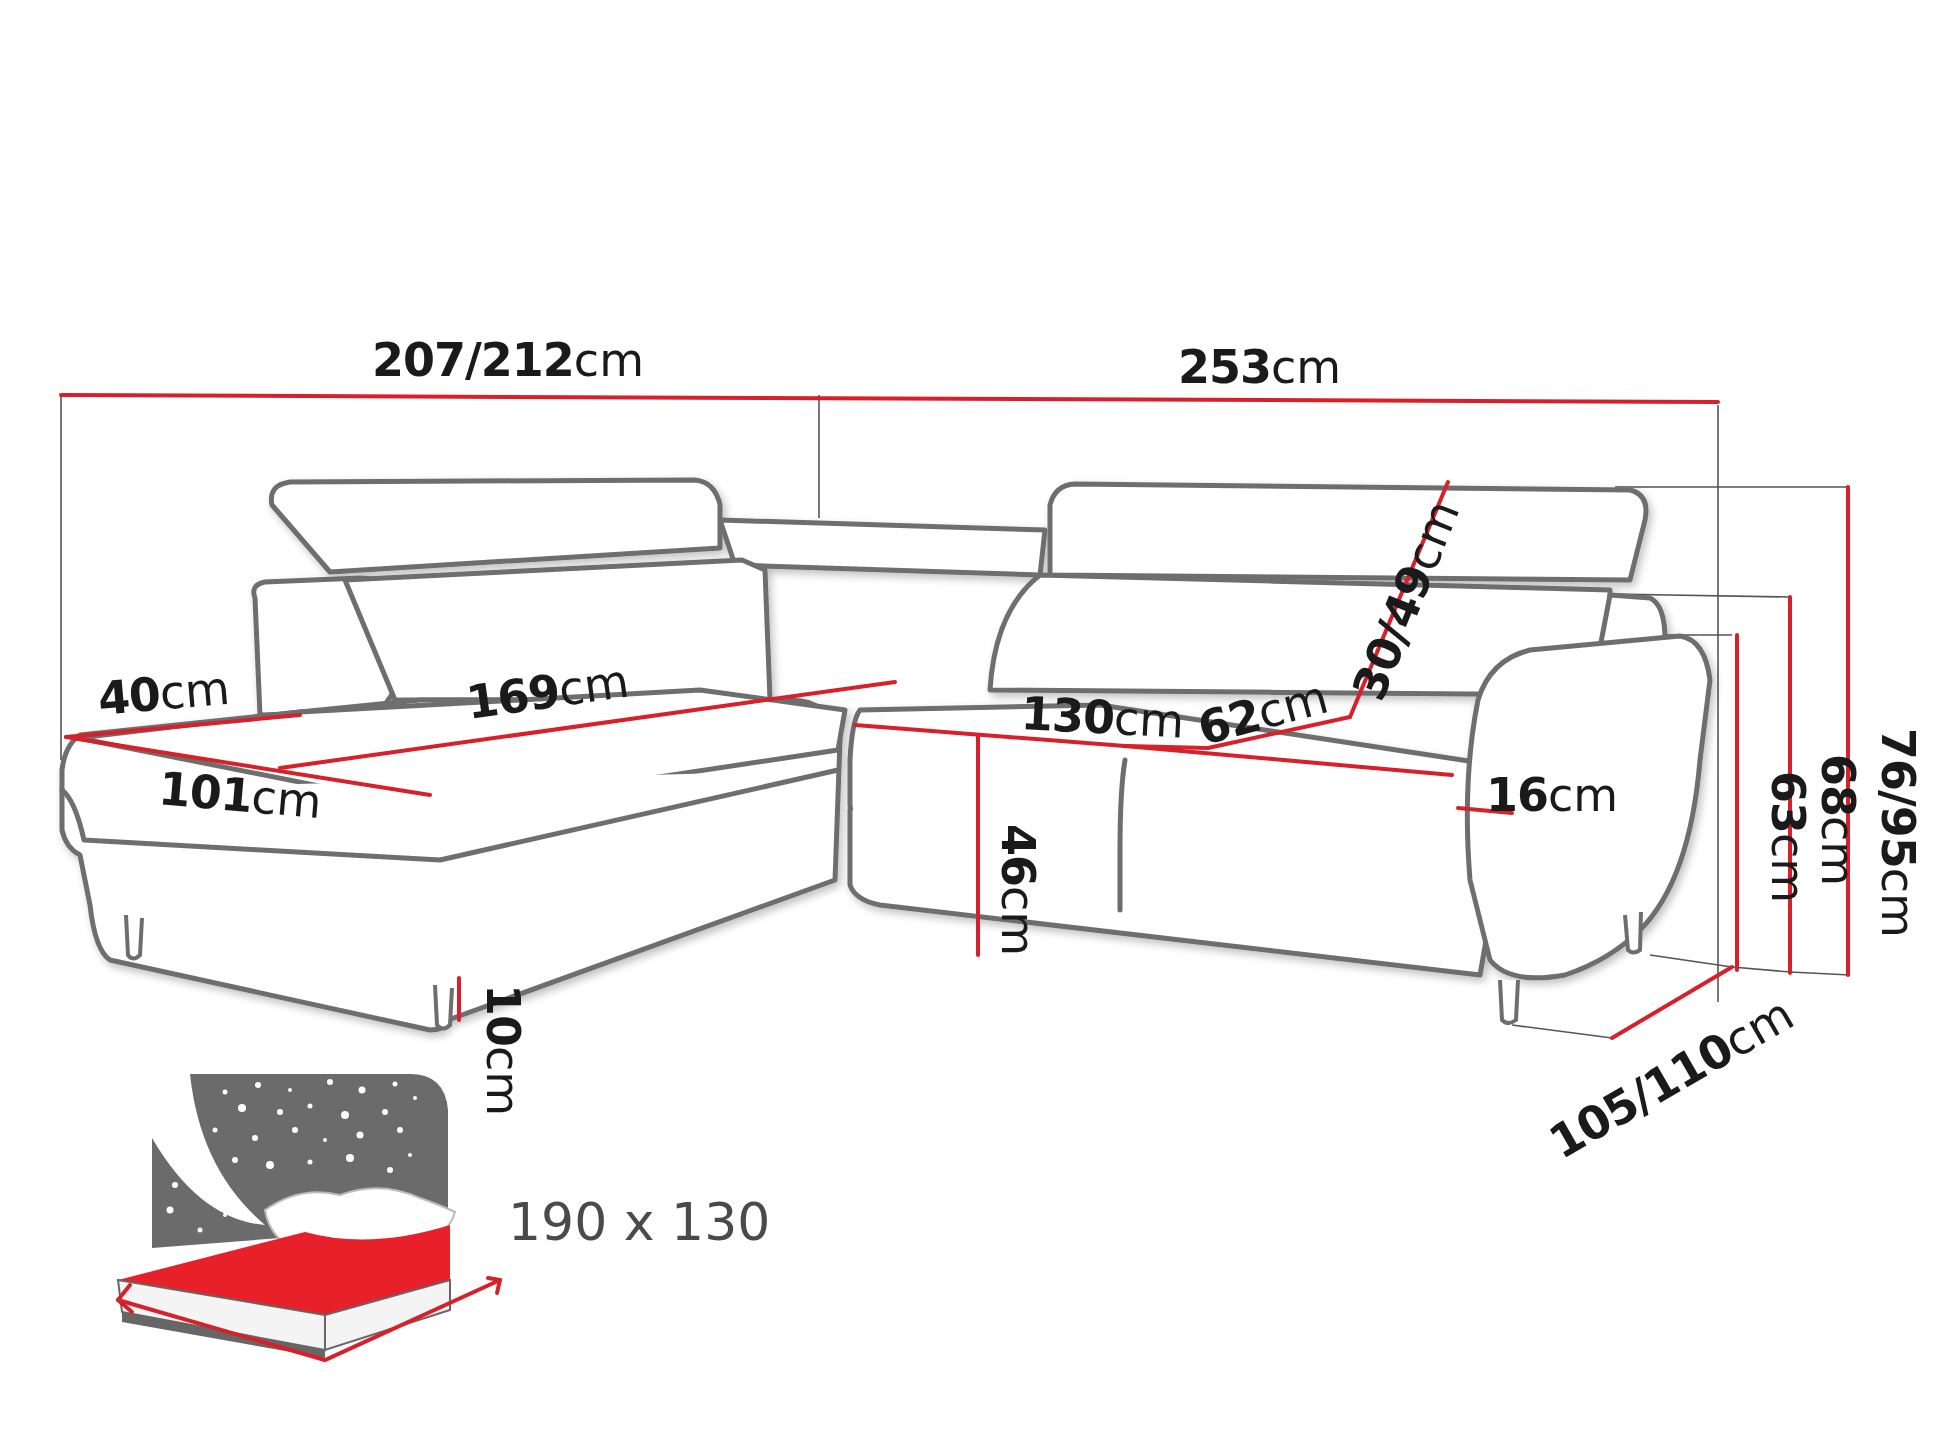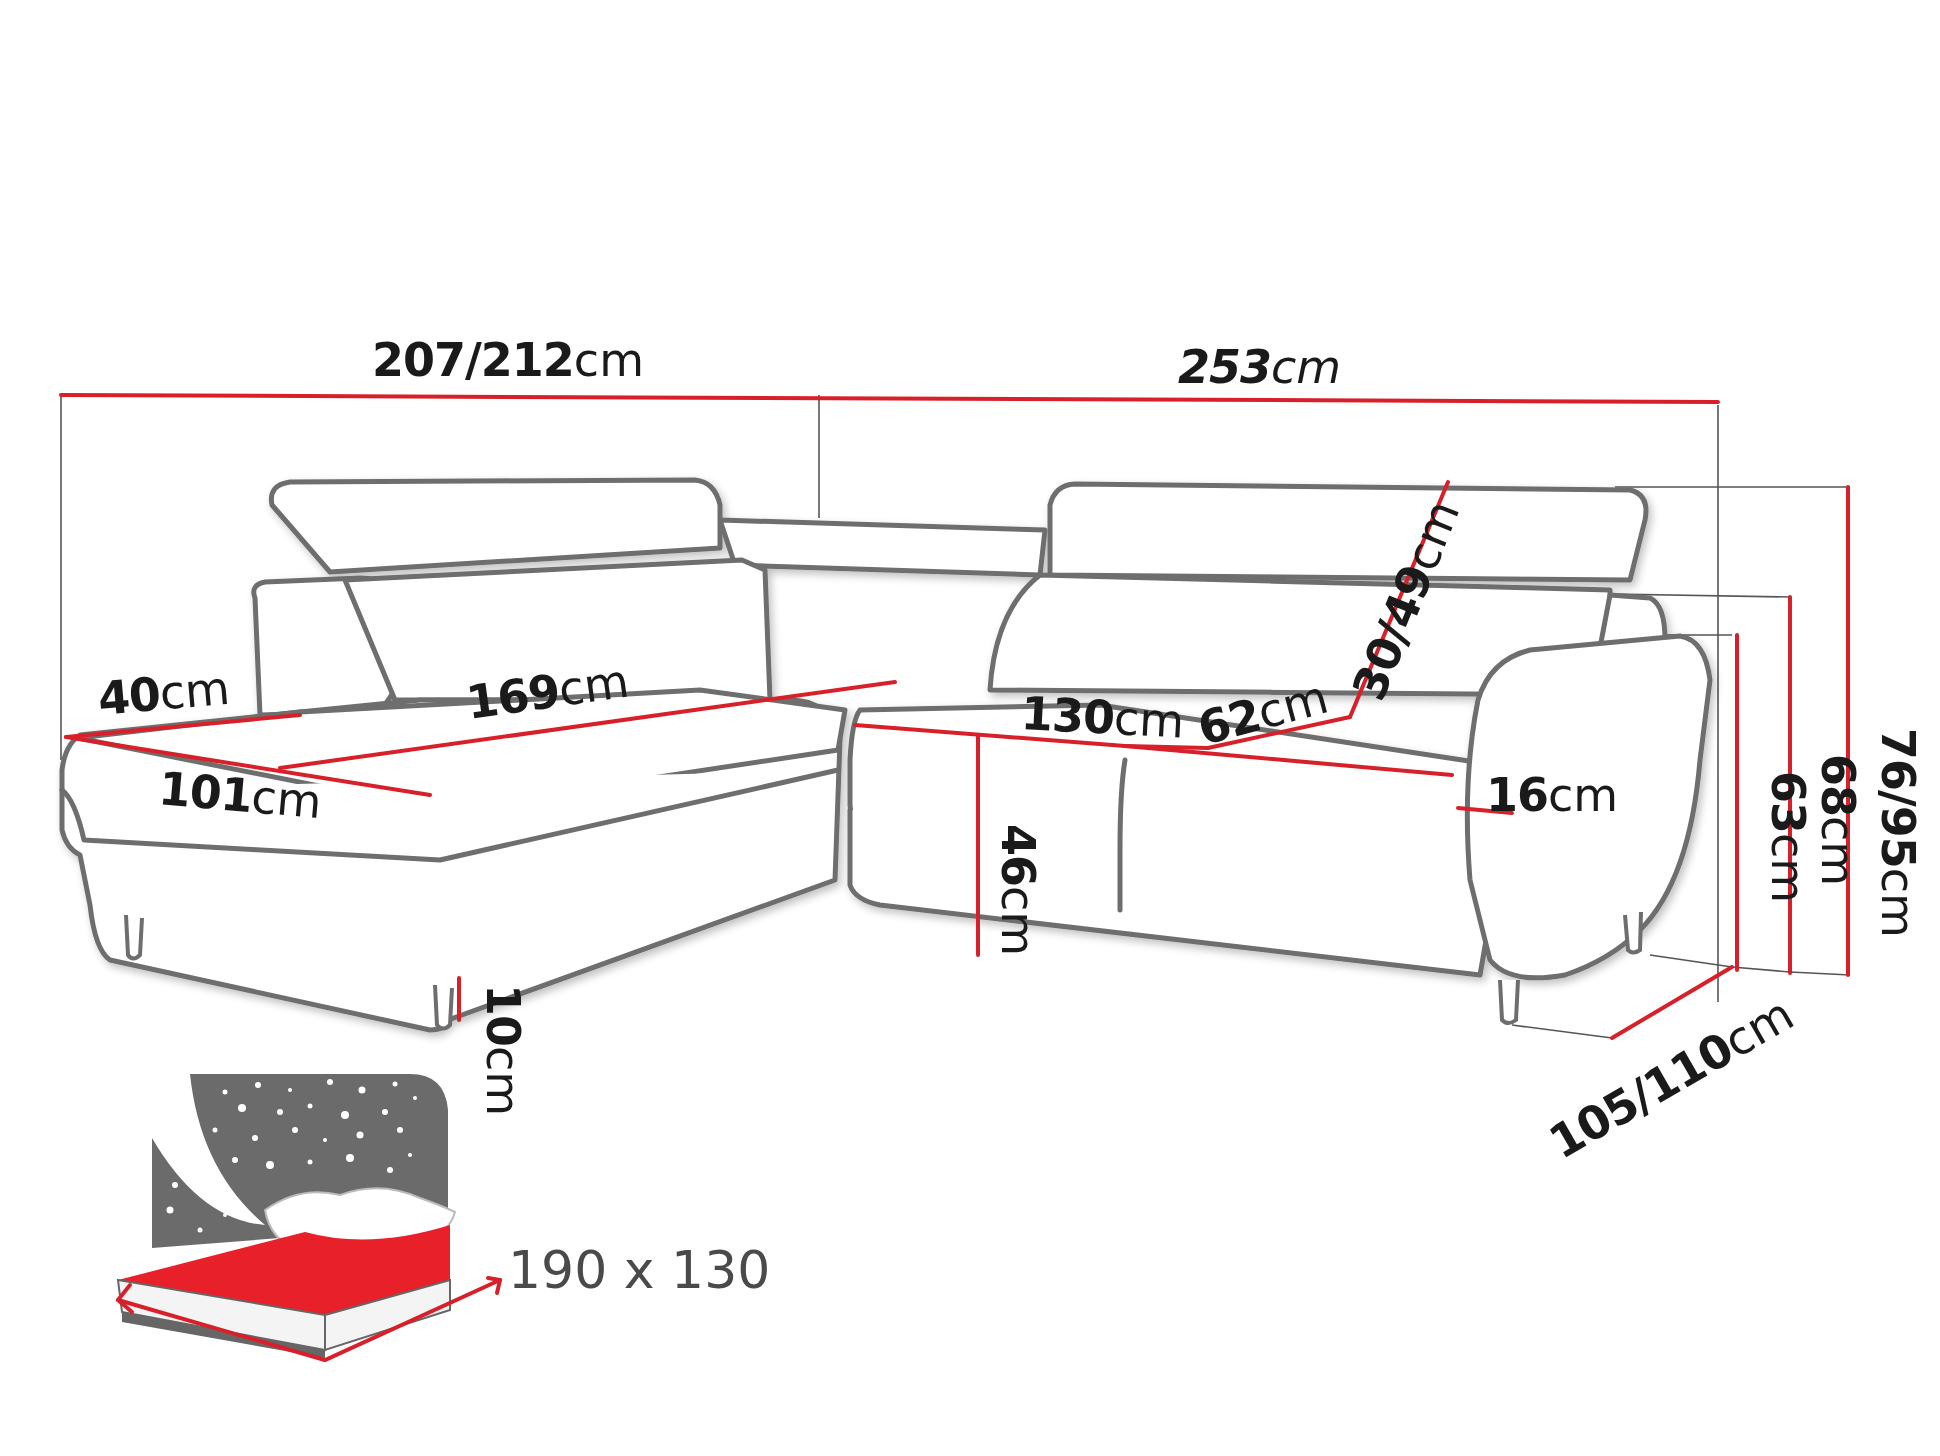--- a/index.html
+++ b/index.html
@@ -2,21 +2,21 @@
 <html><head>
 <meta charset="utf-8">
 <style>
   html, body { margin:0; padding:0; background:#ffffff; }
   body { width:1940px; height:1456px; position:relative; overflow:hidden; font-family:"DejaVu Sans", sans-serif; }
   #stage { position:absolute; left:0; top:0; width:1716px; height:1456px; }
   .lbl { position:absolute; white-space:nowrap; color:#1a1a1a; line-height:1; transform-origin:left bottom; }
   .lbl .num { font-weight:bold; letter-spacing:-1px; }
   .lbl .unit { font-weight:normal; }
   .big { font-size:46px; }
-  .bed-lbl { position:absolute; left:508px; top:1240px; font-size:52px; color:#4a4a4a; font-family:"DejaVu Sans", sans-serif; }
+  .bed-lbl { position:absolute; left:508px; top:1192px; font-size:52px; color:#4a4a4a; font-family:"DejaVu Sans", sans-serif; }
 </style>
 </head>
 <body>
 
 <div id="stage">
   <svg width="1940" height="1456" viewBox="0 0 1940 1456" xmlns="http://www.w3.org/2000/svg">
     <defs>
       <filter id="sh" x="-10%" y="-10%" width="130%" height="130%">
         <feGaussianBlur in="SourceAlpha" stdDeviation="4"></feGaussianBlur>
         <feOffset dx="3" dy="4"></feOffset>
@@ -134,21 +134,21 @@
       <g stroke="#d8202a" stroke-width="4" fill="none" stroke-linecap="round">
         <path d="M118 1300 L325 1360 L500 1280"></path>
         <path d="M118 1300 L130 1285 M118 1300 L132 1312"></path>
         <path d="M500 1280 L488 1278 M500 1280 L497 1293"></path>
       </g>
     </g>
   </svg>
 
   
   <div class="lbl big" style="left:372px;top:337px;"><span class="num">207/212</span><span class="unit">cm</span></div>
-  <div class="lbl big" style="left:1178px;top:344px;font-style:italic;"><span class="num">253</span><span class="unit">cm</span></div>
+  <div class="lbl big" style="left:1178px;top:344px;"><span class="num">253</span><span class="unit">cm</span></div>
   <div class="lbl big" style="left:100px;top:676px;transform:rotate(-5deg);"><span class="num">40</span><span class="unit">cm</span></div>
   <div class="lbl big" style="left:470px;top:680px;transform:rotate(-8deg);"><span class="num">169</span><span class="unit">cm</span></div>
   <div class="lbl big" style="left:157px;top:765px;transform:rotate(5deg);"><span class="num">101</span><span class="unit">cm</span></div>
   <div class="lbl big" style="left:1020px;top:690px;transform:rotate(3deg);"><span class="num">130</span><span class="unit">cm</span></div>
   <div class="lbl big" style="left:1205px;top:706px;transform:rotate(-15deg);"><span class="num">62</span><span class="unit">cm</span></div>
   <div class="lbl big" style="left:1388px;top:660px;transform:rotate(-68deg);"><span class="num">30/49</span><span class="unit">cm</span></div>
   <div class="lbl big" style="left:1466px;top:772px;margin-left:20px;"><span class="num">16</span><span class="unit">cm</span></div>
   <div class="lbl big" style="left:995px;top:778px;transform:rotate(90deg);"><span class="num">46</span><span class="unit">cm</span></div>
   <div class="lbl big" style="left:480px;top:938px;transform:rotate(90deg);"><span class="num">10</span><span class="unit">cm</span></div>
   <div class="lbl big" style="left:1765px;top:725px;transform:rotate(90deg);"><span class="num">63</span><span class="unit">cm</span></div>

